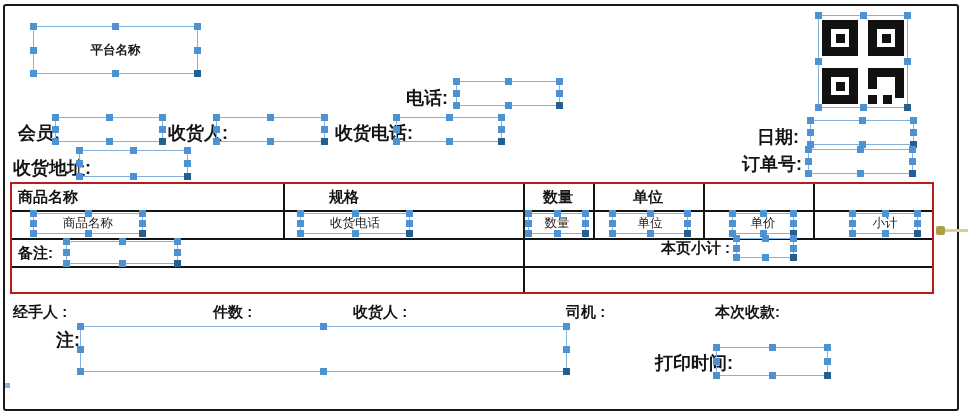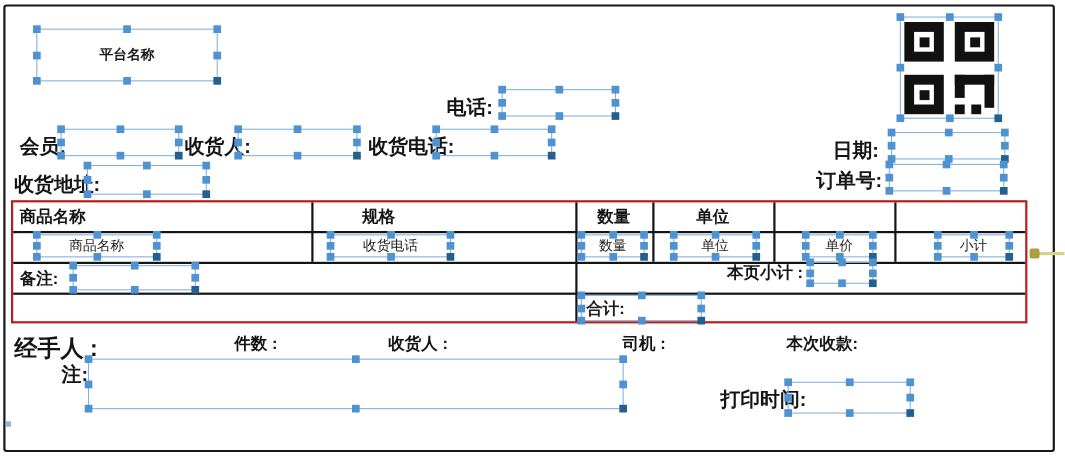--- a/index.html
+++ b/index.html
@@ -258,37 +258,26 @@
           <i class="h n"></i>
           <i class="h ne"></i>
           <i class="h w"></i>
           <i class="h e"></i>
           <i class="h sw"></i>
           <i class="h s"></i>
           <i class="h se"></i>
         </span>
     </div>
 
-    <div class="sel" style="left:516px;top:84px;width:110px;height:24px;">
-      <div class="inner" style="justify-content:flex-start;padding-left:4px;font-weight:700;font-size:15px;">合计:</div>
-    <i class="h nw"></i>
-        <i class="h n"></i>
-        <i class="h ne"></i>
-        <i class="h w"></i>
-        <i class="h e"></i>
-        <i class="h sw"></i>
-        <i class="h s"></i>
-        <i class="h se"></i>
-      </div>
   </div>
 
   <div class="rowhandle-line" style="left:944px;top:229px;width:24px;"></div>
   <div class="rowhandle-dot" style="left:936px;top:226px;"></div>
 
-  <div class="lbl" style="left:13px;top:303px;font-size:21px;">经手人 :</div>
+  <div class="lbl" style="left:13px;top:303px;font-size:15px;">经手人 :</div>
   <div class="lbl" style="left:213px;top:303px;font-size:15px;">件数 :</div>
   <div class="lbl" style="left:353px;top:303px;font-size:15px;">收货人 :</div>
   <div class="lbl" style="left:566px;top:303px;font-size:15px;">司机 :</div>
   <div class="lbl" style="left:715px;top:303px;font-size:15px;">本次收款:</div>
 
   <div class="lbl" style="left:56px;top:328px;">注:</div>
   <div class="sel" style="left:80px;top:326px;width:487px;height:46px;">
       <i class="h nw"></i>
       <i class="h n"></i>
       <i class="h ne"></i>

